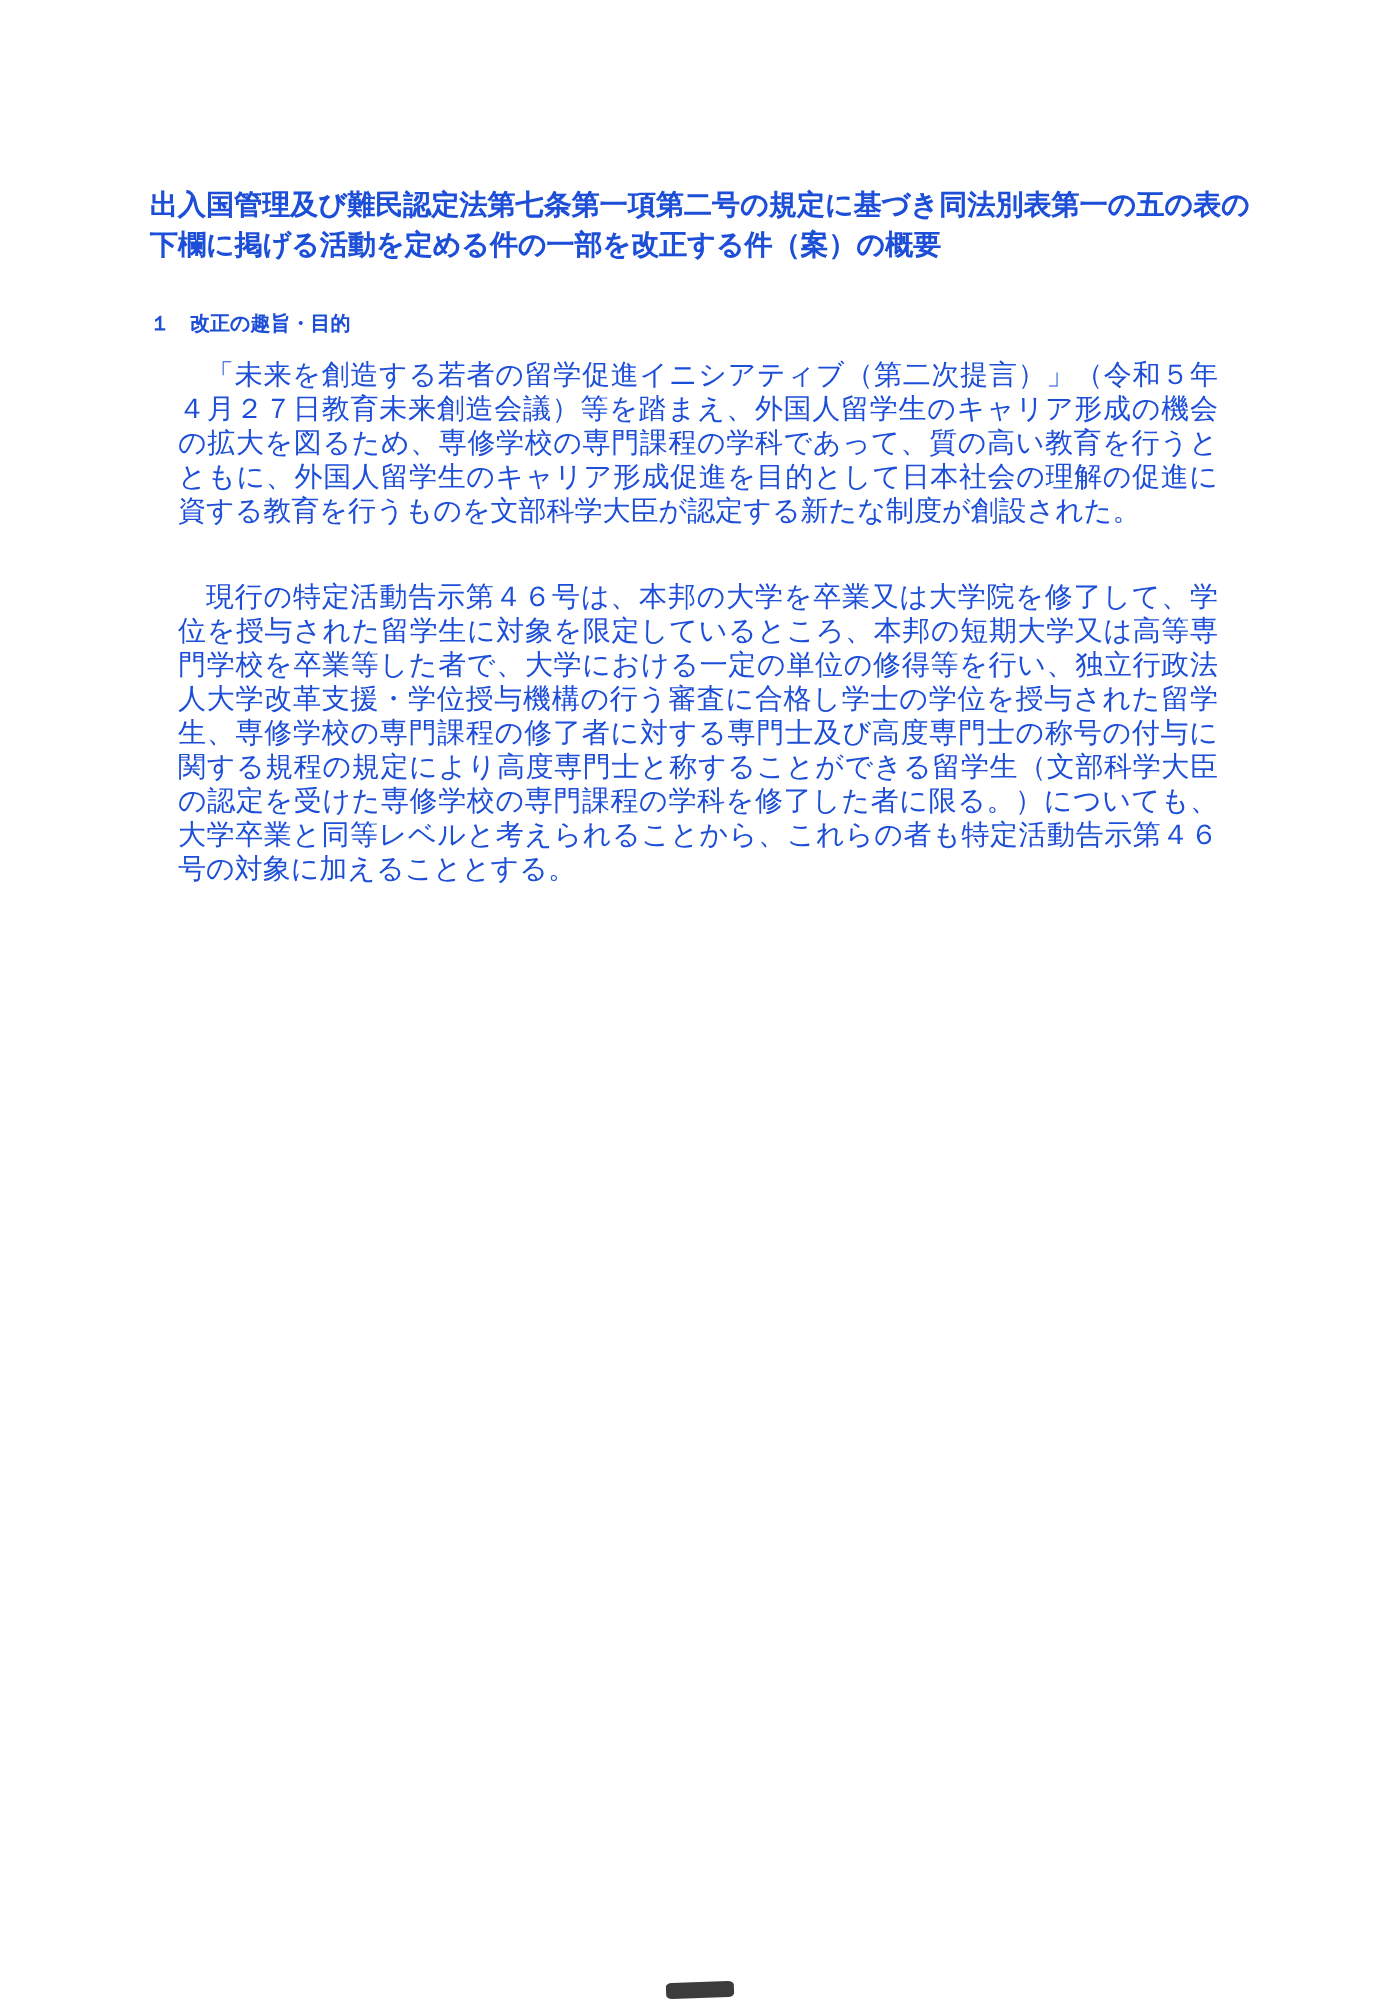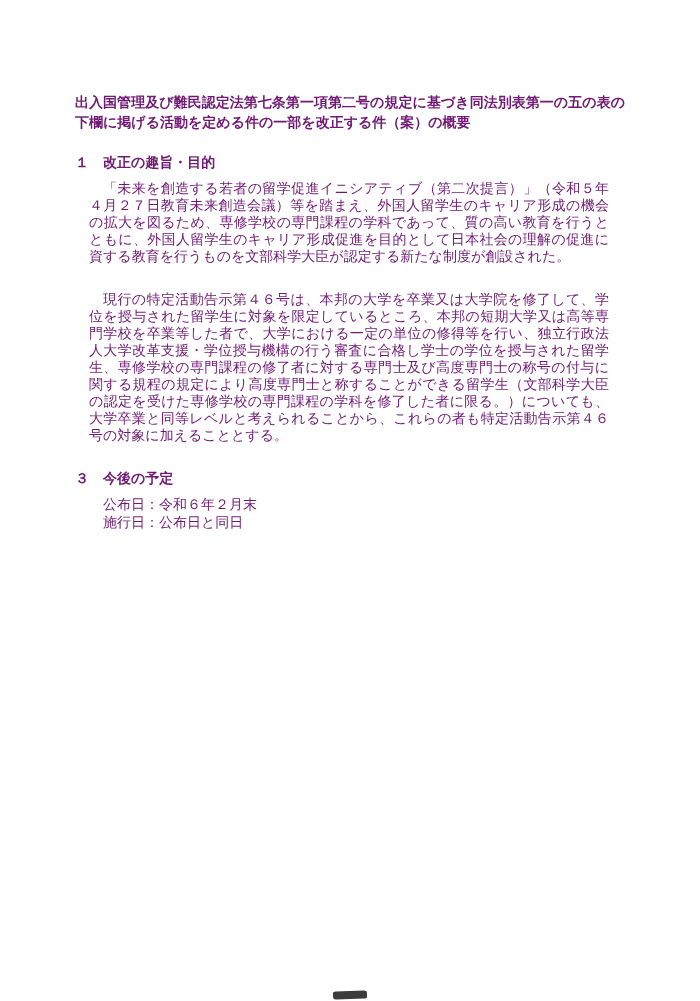--- a/index.html
+++ b/index.html
@@ -6,44 +6,44 @@
     margin: 0;
     padding: 0;
     background: #ffffff;
   }
   .page {
     position: relative;
     width: 700px;
     height: 1001px;
     box-sizing: border-box;
     background: #ffffff;
-    color: #701a75;
+    color: #1d4ed8;
     padding: 92px 75px 0 75px;
     font-family: "Liberation Serif", serif;
     font-size: 14px;
     line-height: 17px;
     overflow: hidden;
   }
   .doc-title {
     margin: 0 0 22px 0;
     font-family: "Liberation Sans", sans-serif;
     font-weight: bold;
     font-size: 14px;
     line-height: 20px;
     text-align: justify;
     word-break: break-all;
   }
   .section {
     margin: 0;
   }
   .section-heading {
     margin: 0 0 8px 0;
-    font-family: Liberation Serif, serif;
+    font-family: Liberation Sans, sans-serif;
     font-weight: bold;
-    font-size: 14px;
+    font-size: 10px;
     line-height: 18px;
   }
   .section-body {
     margin: 0 0 26px 0;
   }
   .body-para {
     margin: 0 16px 0 1em;
     text-indent: 1em;
     text-align: justify;
     word-break: break-all;
@@ -78,23 +78,16 @@
       <p class="body-para">「未来を創造する若者の留学促進イニシアティブ（第二次提言）」（令和５年４月２７日教育未来創造会議）等を踏まえ、外国人留学生のキャリア形成の機会の拡大を図るため、専修学校の専門課程の学科であって、質の高い教育を行うとともに、外国人留学生のキャリア形成促進を目的として日本社会の理解の促進に資する教育を行うものを文部科学大臣が認定する新たな制度が創設された。</p>
     </div>
   </div>
 
   <div class="section">
     <div class="section-body">
       <p class="body-para">現行の特定活動告示第４６号は、本邦の大学を卒業又は大学院を修了して、学位を授与された留学生に対象を限定しているところ、本邦の短期大学又は高等専門学校を卒業等した者で、大学における一定の単位の修得等を行い、独立行政法人大学改革支援・学位授与機構の行う審査に合格し学士の学位を授与された留学生、専修学校の専門課程の修了者に対する専門士及び高度専門士の称号の付与に関する規程の規定により高度専門士と称することができる留学生（文部科学大臣の認定を受けた専修学校の専門課程の学科を修了した者に限る。）についても、大学卒業と同等レベルと考えられることから、これらの者も特定活動告示第４６号の対象に加えることとする。</p>
     </div>
   </div>
 
-  <div class="section">
-    <h2 class="section-heading">３　今後の予定</h2>
-    <div class="section-body">
-      <p class="plain-line">公布日：令和６年２月末</p>
-      <p class="plain-line">施行日：公布日と同日</p>
-    </div>
-  </div>
 
   <div class="footer-mark"></div>
 
 </div>
 
 </body></html>

